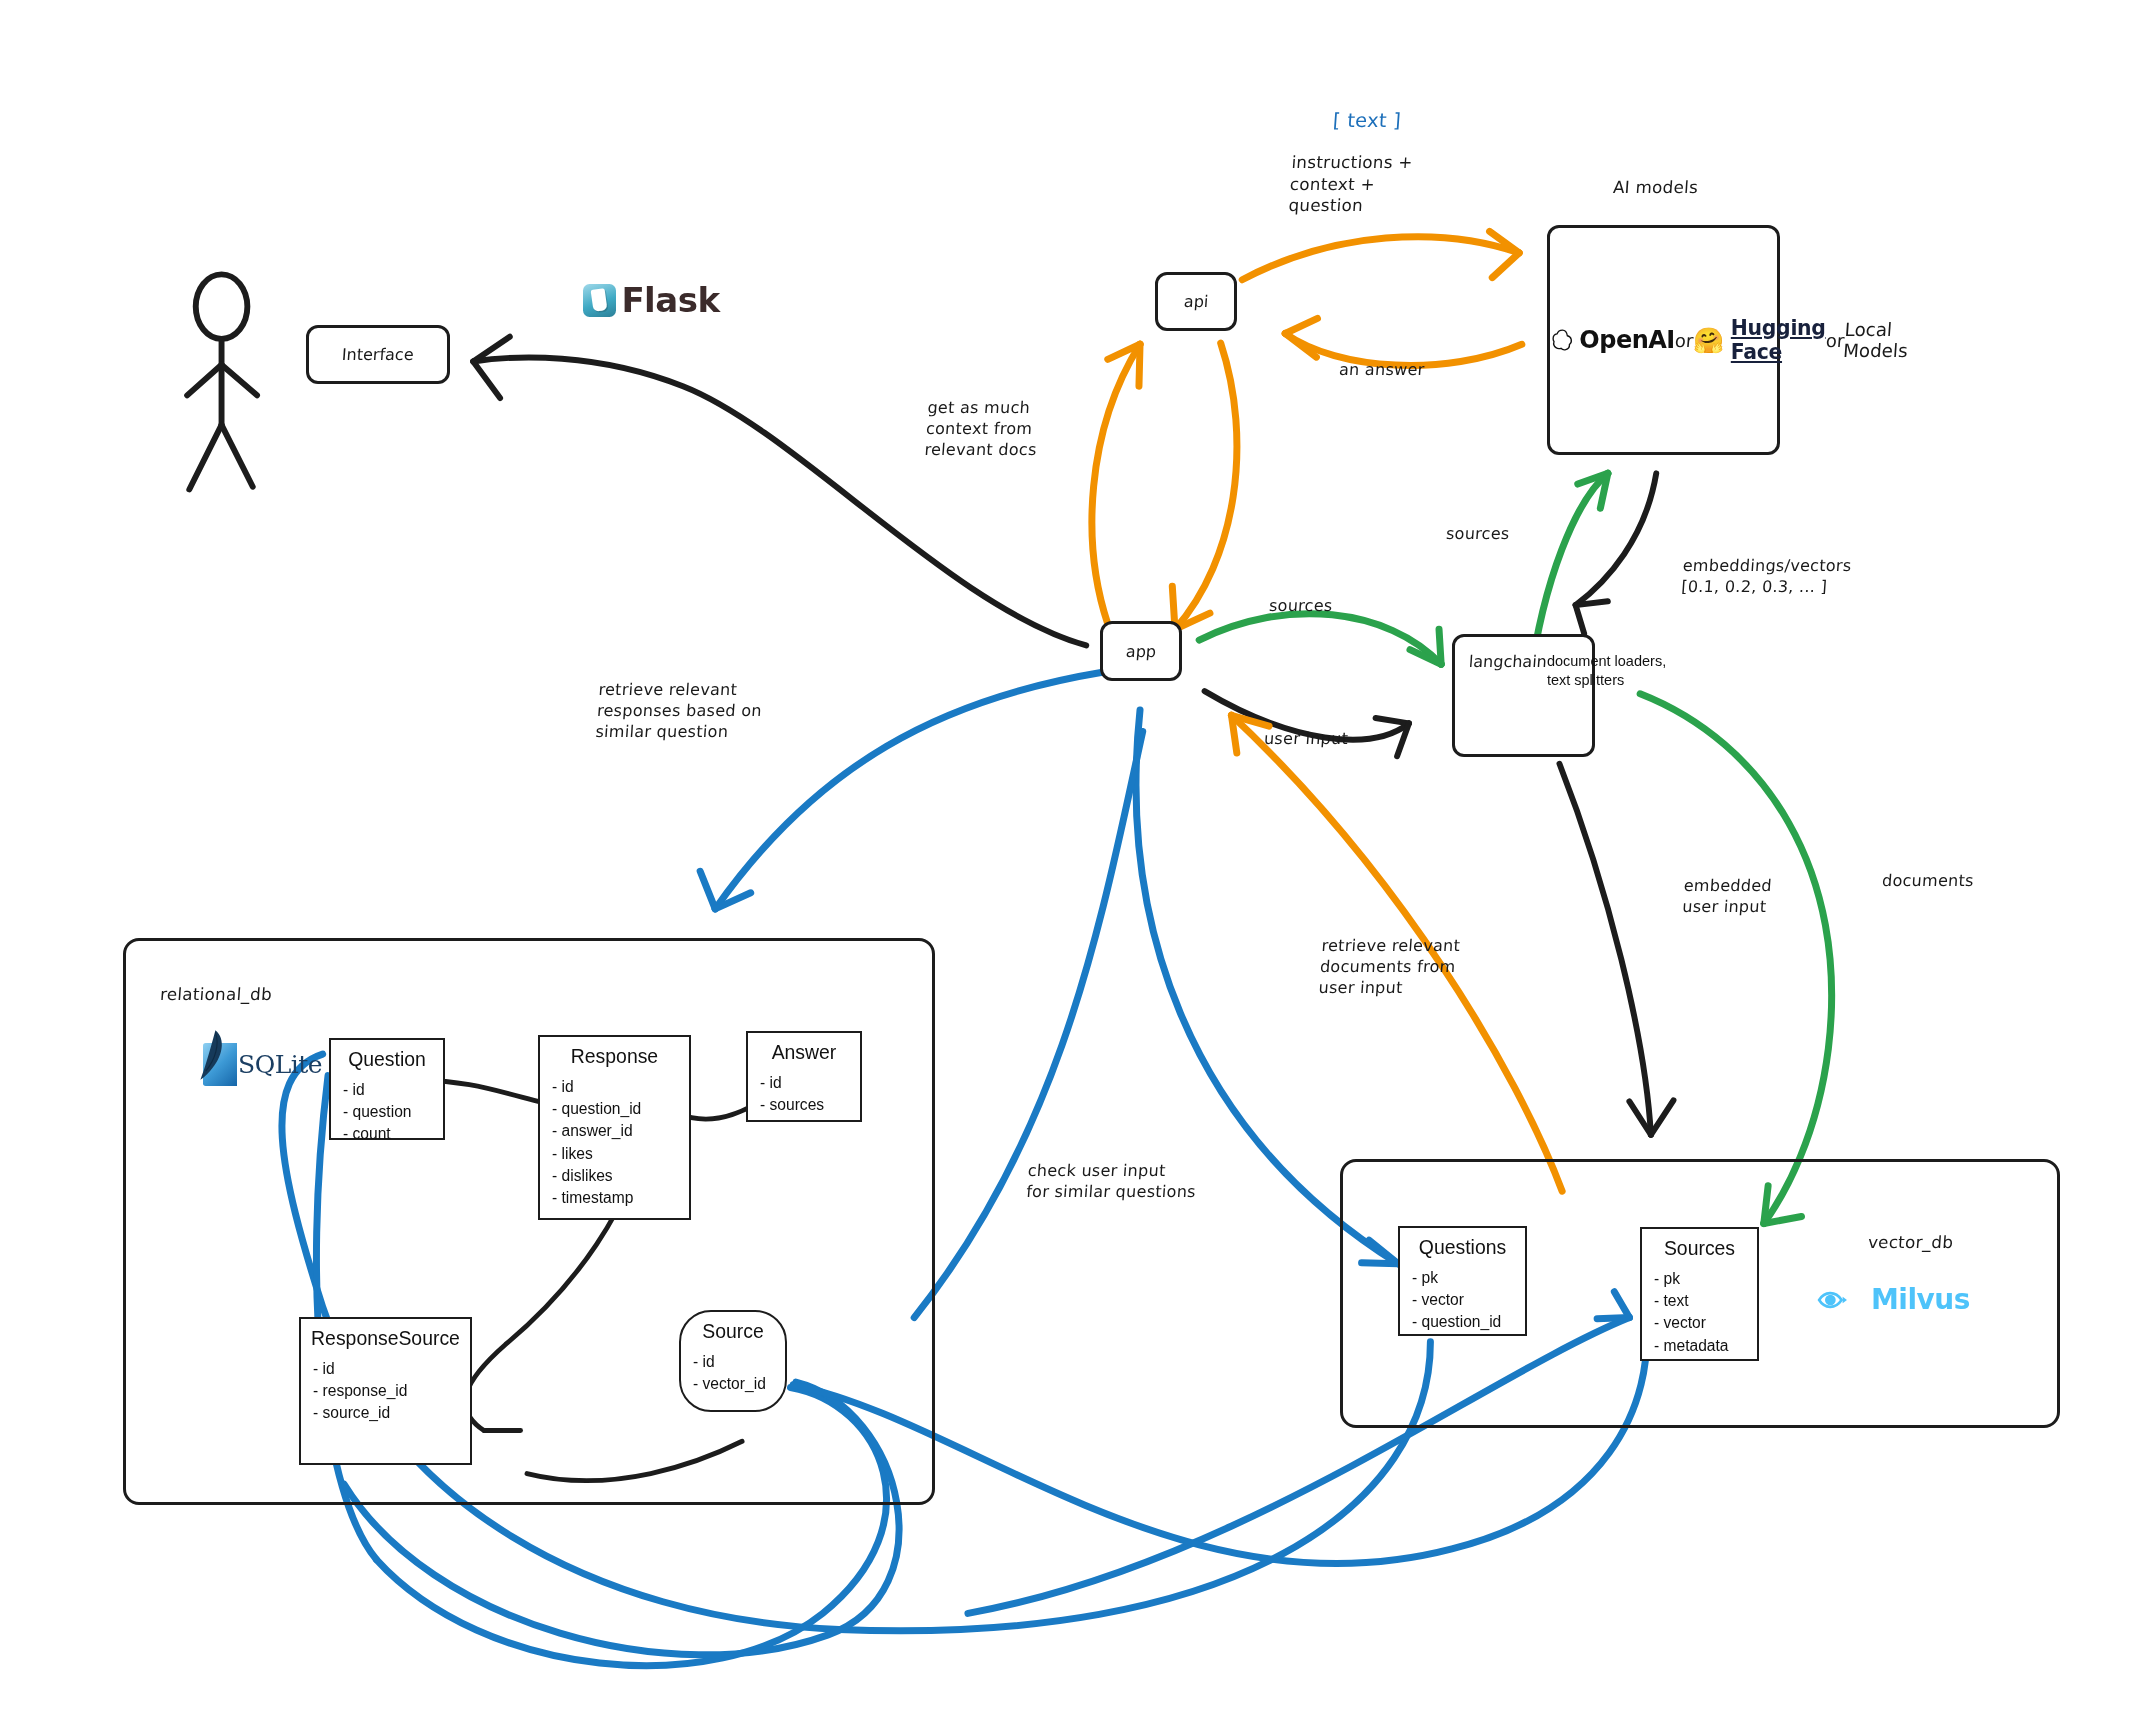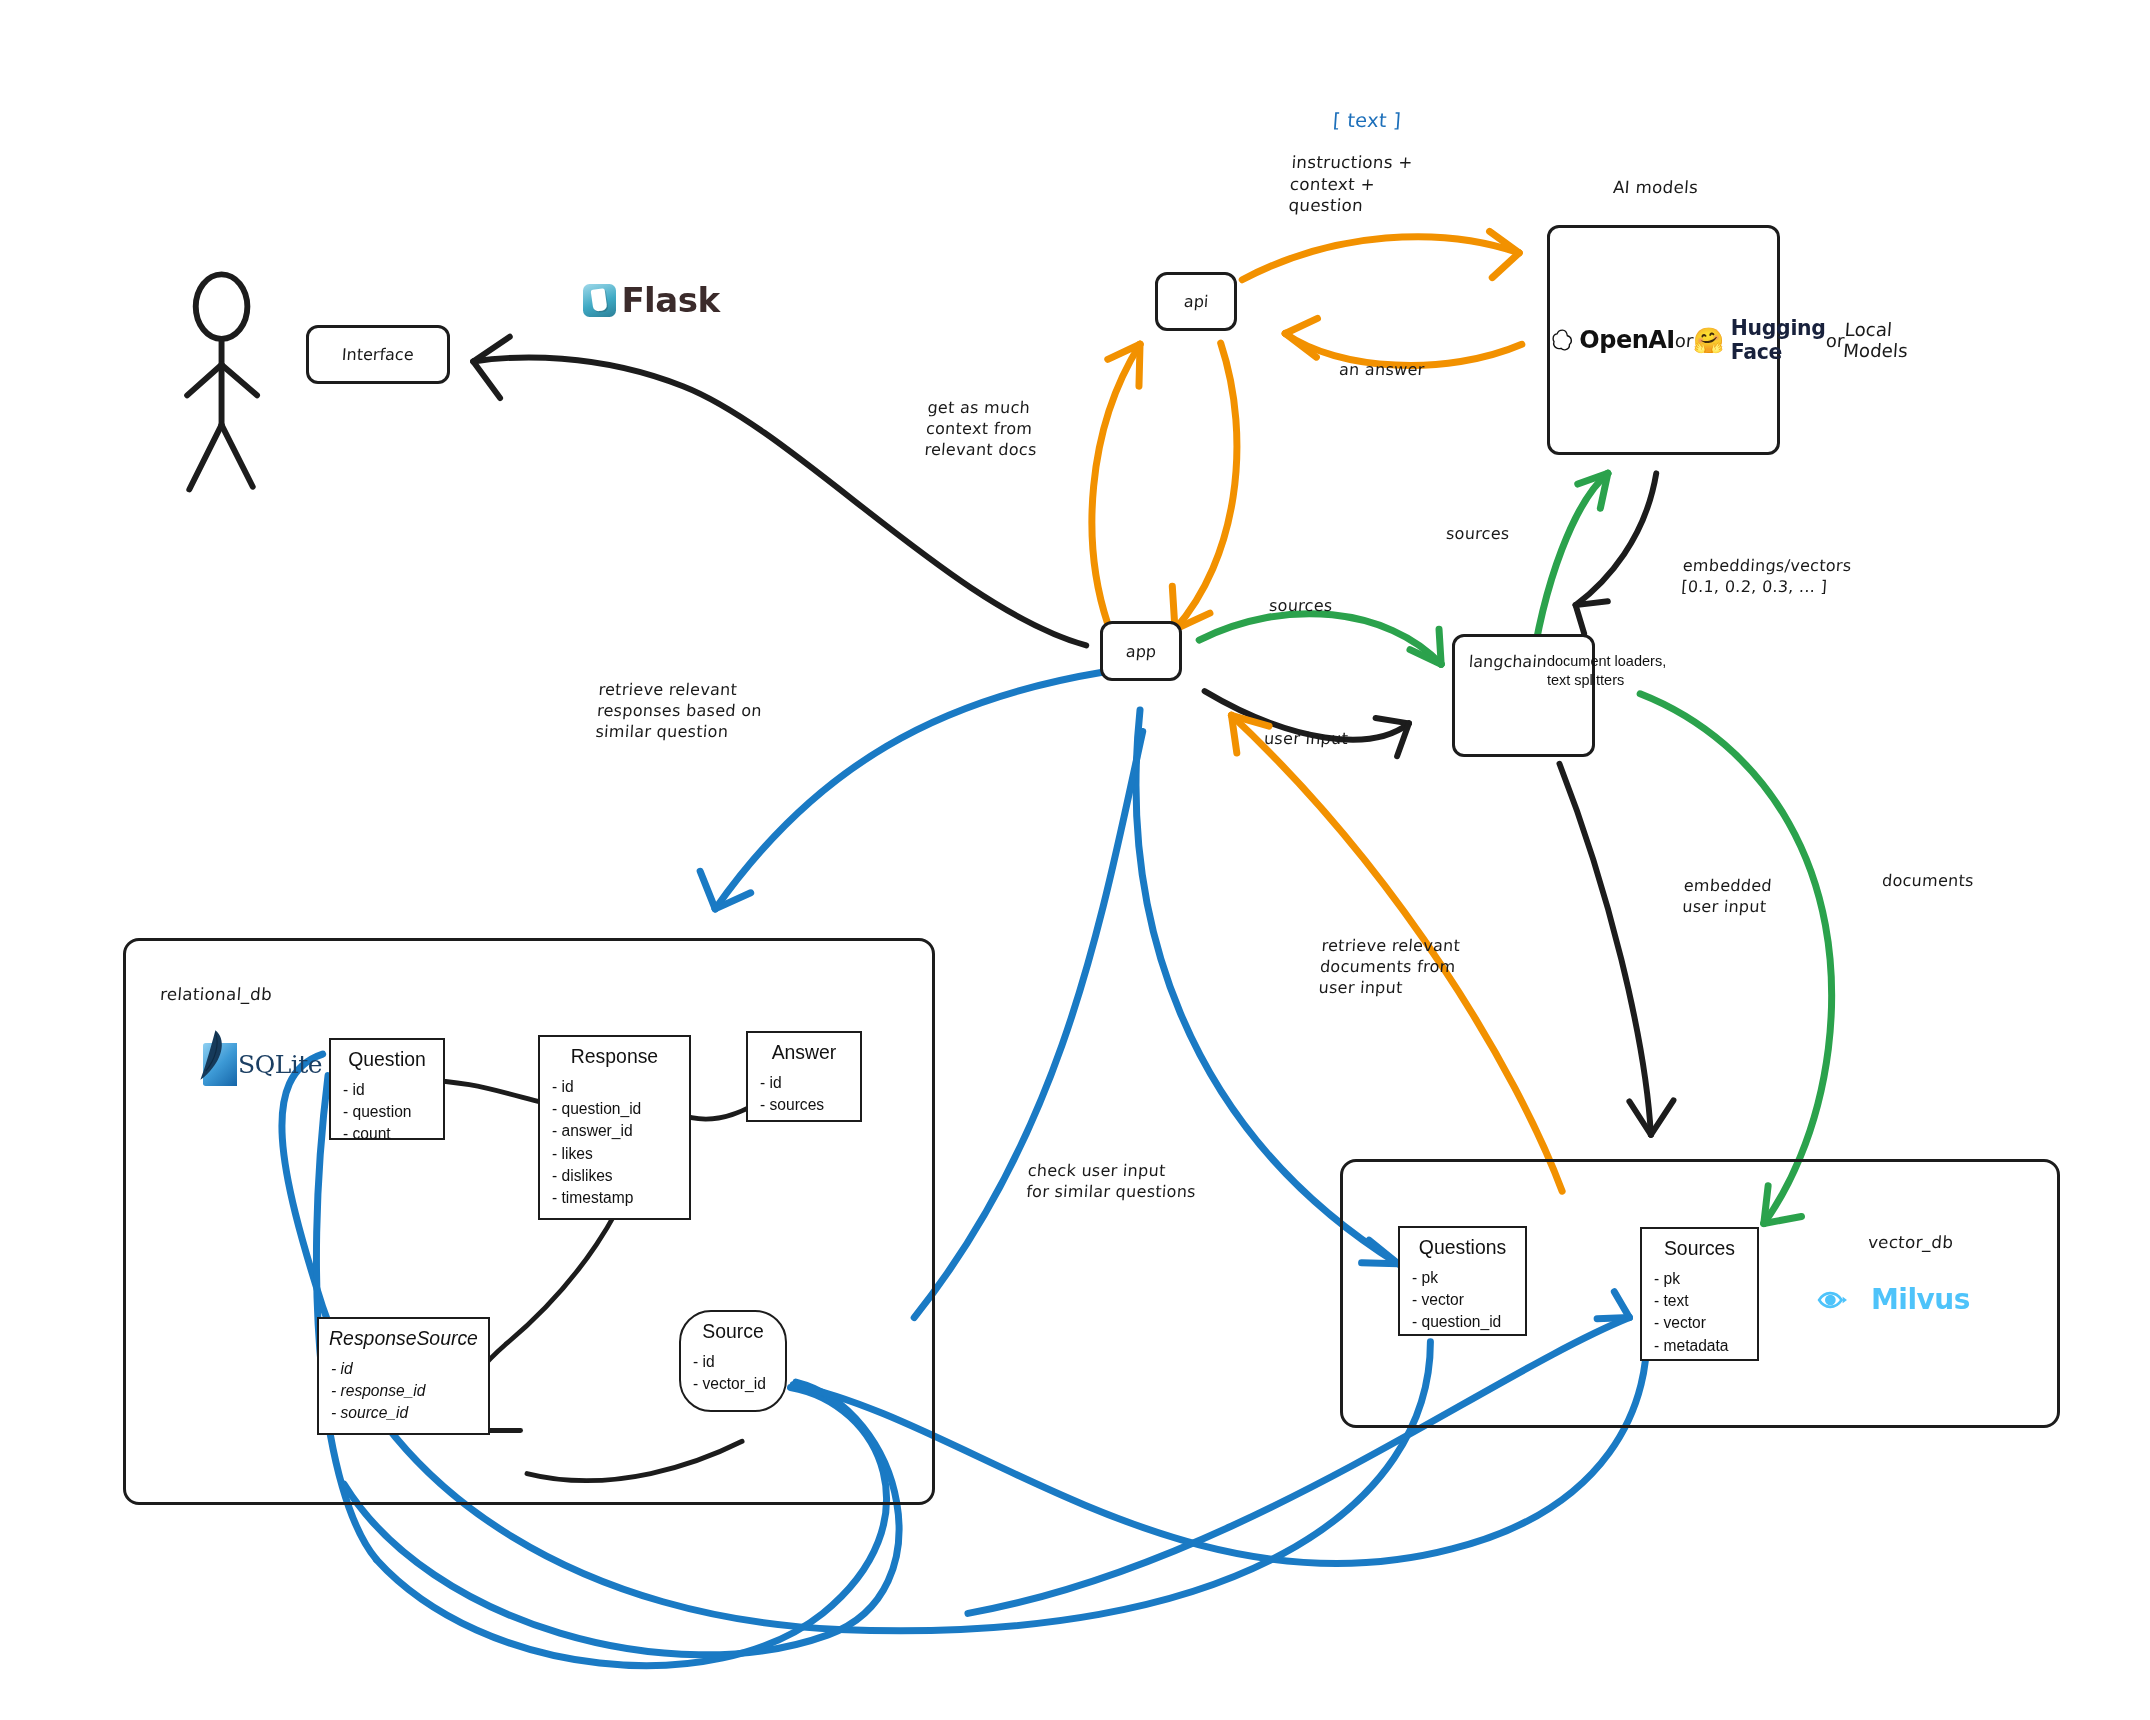--- a/index.html
+++ b/index.html
@@ -36,21 +36,21 @@
   .sqlite-mark{width:34px;height:43px;border-radius:2.7px 0 0 2.7px;
                background:linear-gradient(135deg,#8fd0f2 0%,#3d9ad6 50%,#1565a8 100%);position:relative;}
   .sqlite-word{font-family:"DejaVu Serif",serif;font-size:25px;color:#1c3f63;margin-left:1.1px;letter-spacing:-0.5px;}
 
   .milvus-logo{position:absolute;display:flex;align-items:center;gap:23px;}
   .milvus-word{font-family:"DejaVu Sans",sans-serif;font-weight:bold;font-size:28px;color:#4ec3fa;letter-spacing:-0.5px;}
 
   .openai-row{display:flex;align-items:center;justify-content:center;gap:4.3px;}
   .openai-word{font-family:"DejaVu Sans",sans-serif;font-weight:bold;font-size:24px;color:#111;letter-spacing:-0.5px;}
   .hf-row{display:flex;align-items:center;justify-content:center;gap:6.5px;}
-  .hf-word{font-family:"DejaVu Sans",sans-serif;font-weight:bold;font-size:20.4px;color:#18213c;letter-spacing:-0.3px;}
+  .hf-word{font-family:"DejaVu Sans",sans-serif;font-weight:bold;font-size:20.4px;color:#18213c;letter-spacing:-0.3px;text-decoration:underline;}
   .hf-emoji{font-size:25px;line-height:1;}
   .or-word{font-family:"DejaVu Sans",sans-serif;font-size:18px;color:#1a1a1a;transform:skewX(-4deg);}
   .local-word{font-family:"DejaVu Sans",sans-serif;font-size:18.3px;color:#1a1a1a;transform:skewX(-4deg);}
 </style>
 </head>
 <body>
 
 <div id="stage">
 
   <svg class="layer" viewBox="0 0 4000 3200">
@@ -307,21 +307,21 @@
   </div>
 
   <div class="sqbox" style="left:746px;top:1031px;width:116px;height:91px;">
     <div class="ttl">Answer</div>
     <div class="fields">
       <div>- id</div>
       <div>- sources</div>
     </div>
   </div>
 
-  <div class="sqbox" style="left:317px;top:1317px;width:173px;height:118px;font-style:italic;">
+  <div class="sqbox" style="left:299px;top:1317px;width:173px;height:148px;">
     <div class="ttl">ResponseSource</div>
     <div class="fields">
       <div>- id</div>
       <div>- response_id</div>
       <div>- source_id</div>
     </div>
   </div>
 
   <div class="sqbox" style="left:679px;top:1310px;width:108px;height:102px;border-radius:32px;">
     <div class="ttl">Source</div>

